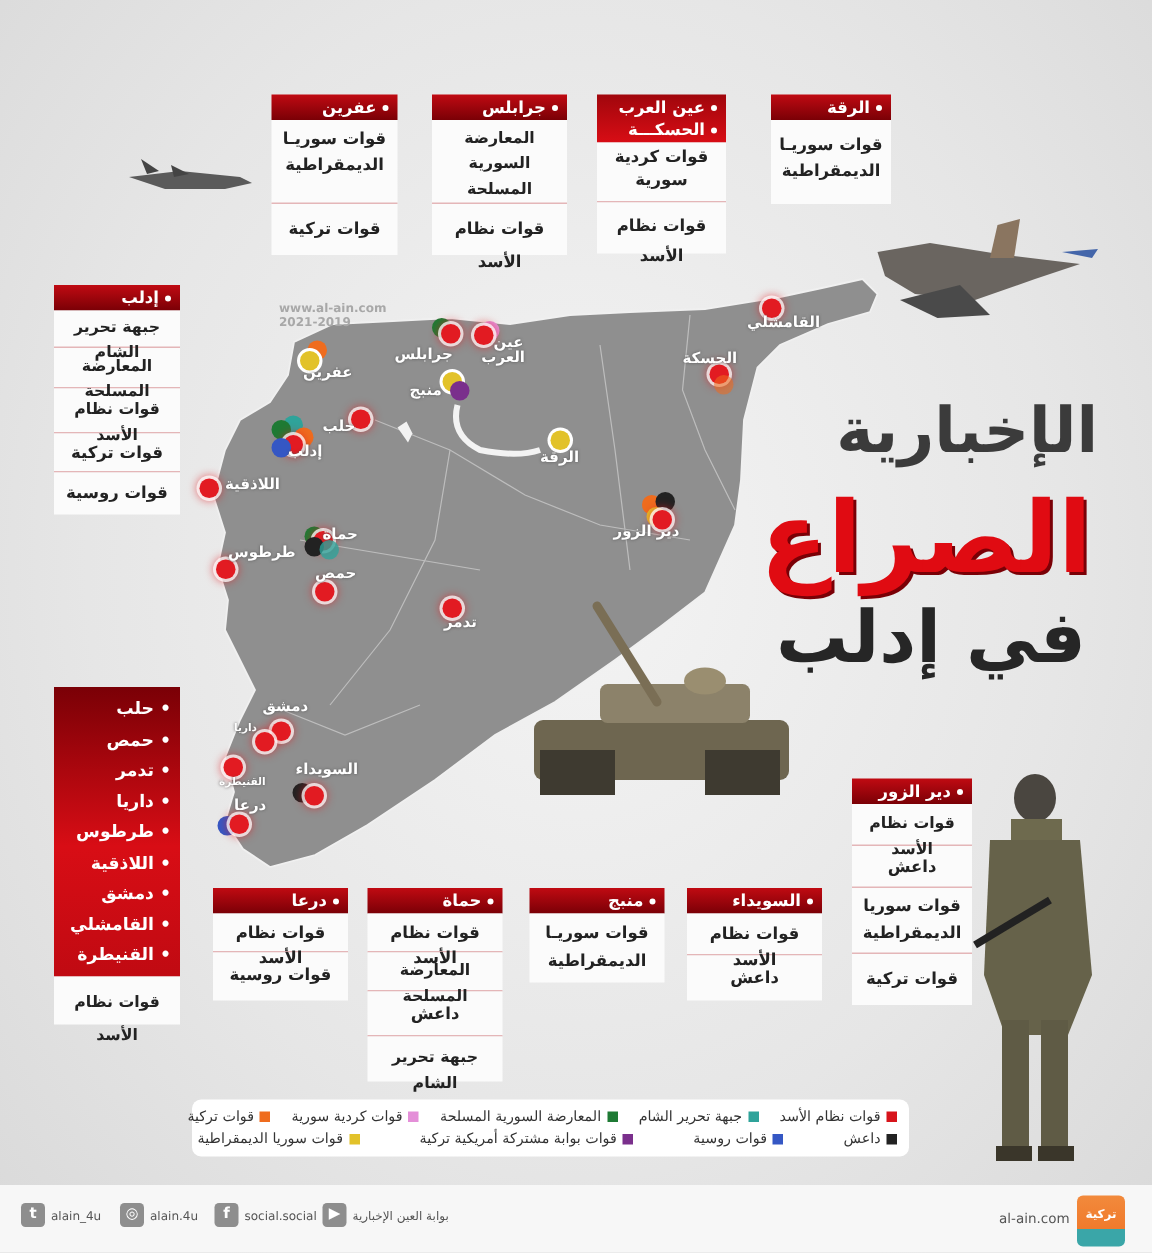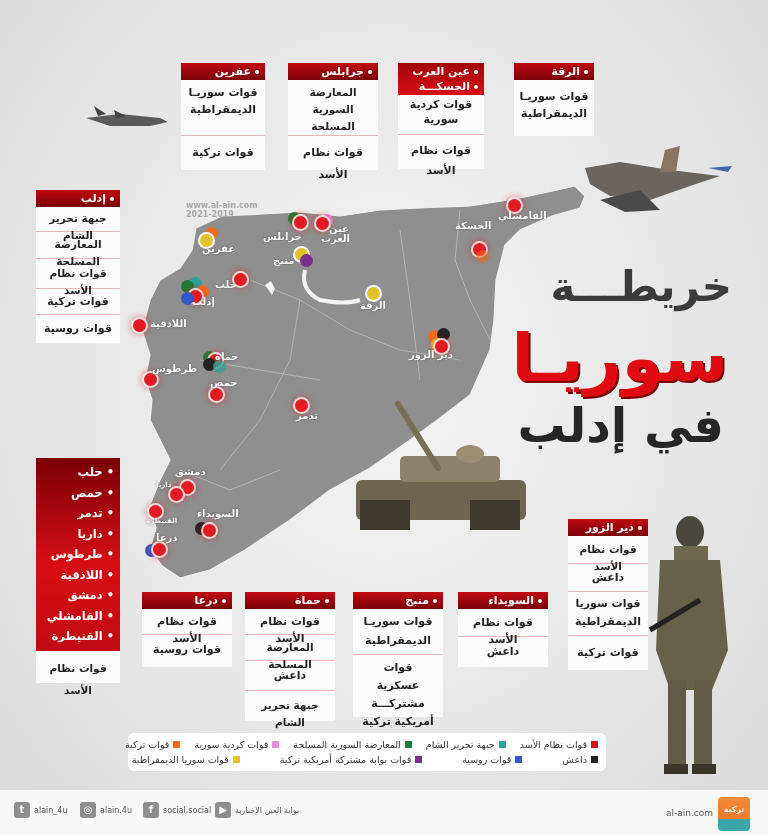--- a/index.html
+++ b/index.html
@@ -122,42 +122,42 @@
 <div class="pin red" style="left:295px;top:399px"></div>
 <div class="pin red" style="left:181px;top:481px"></div>
 <div class="pin red" style="left:170px;top:488px"></div>
 <div class="pin red" style="left:149px;top:505px"></div>
 <div class="pin" style="left:195px;top:522px;background:#222"></div>
 <div class="pin red" style="left:203px;top:524px"></div>
 <div class="pin" style="left:145px;top:544px;background:#3557c4"></div>
 <div class="pin red" style="left:153px;top:543px"></div>
 
 <div class="city" style="left:498px;top:210px">القامشلي</div>
-<div class="city" style="left:455px;top:220px">الحسكة</div>
+<div class="city" style="left:455px;top:234px">الحسكة</div>
 <div class="city" style="left:328px;top:224px;width:22px;white-space:normal;line-height:10px;text-align:center">عين العرب</div>
 <div class="city" style="left:263px;top:231px">جرابلس</div>
 <div class="city" style="left:202px;top:243px">عفرين</div>
 <div class="city" style="left:273px;top:255px">منبج</div>
 <div class="city" style="left:215px;top:279px">حلب</div>
 <div class="city" style="left:192px;top:296px">إدلب</div>
 <div class="city" style="left:360px;top:300px">الرقة</div>
 <div class="city" style="left:150px;top:318px">اللاذقية</div>
 <div class="city" style="left:215px;top:351px">حماة</div>
 <div class="city" style="left:152px;top:363px">طرطوس</div>
 <div class="city" style="left:210px;top:377px">حمص</div>
 <div class="city" style="left:409px;top:349px">دير الزور</div>
 <div class="city" style="left:296px;top:410px">تدمر</div>
 <div class="city" style="left:175px;top:466px">دمشق</div>
 <div class="city" style="left:156px;top:481px;font-size:7px">داريا</div>
 <div class="city" style="left:146px;top:517px;font-size:7px">القنيطرة</div>
 <div class="city" style="left:197px;top:508px">السويداء</div>
 <div class="city" style="left:156px;top:532px">درعا</div>
 
-<div class="title t1">خريطـــة</div>
-<div class="title t2">سوريـا</div>
+<div class="title t1">الإخبارية</div>
+<div class="title t2">الصراع</div>
 <div class="title t3">في إدلب</div>
 
 <div class="box" style="left:181px;top:63px;width:84px">
   <div class="box-head"><span class="dot"></span><span>عفرين</span></div>
   <div class="cell" style="height:56px;padding-top:4px">قوات سوريـا الديمقراطية</div>
   <div class="cell" style="height:34px;line-height:22px">قوات تركية</div>
 </div>
 
 <div class="box" style="left:288px;top:63px;width:90px">
   <div class="box-head"><span class="dot"></span><span>جرابلس</span></div>
@@ -213,21 +213,20 @@
   <div class="box-head"><span class="dot"></span><span>حماة</span></div>
   <div class="cell" style="height:26px;padding:4px">قوات نظام الأسد</div>
   <div class="cell" style="height:26px;padding:4px 2px;font-size:10.5px">المعارضة المسلحة</div>
   <div class="cell" style="height:30px;padding:6px">داعش</div>
   <div class="cell" style="height:30px;padding:6px 2px;font-size:10.5px">جبهة تحرير الشام</div>
 </div>
 
 <div class="box" style="left:353px;top:592px;width:90px">
   <div class="box-head"><span class="dot"></span><span>منبج</span></div>
   <div class="cell" style="height:46px;padding:3px 8px;line-height:19px">قوات سوريـا الديمقراطية</div>
-  <div class="cell" style="height:62px;padding:4px 8px;line-height:18px">قوات عسكرية مشتركـــة أمريكية تركية</div>
 </div>
 
 <div class="box" style="left:458px;top:592px;width:90px">
   <div class="box-head"><span class="dot"></span><span>السويداء</span></div>
   <div class="cell" style="height:28px;padding:5px">قوات نظام الأسد</div>
   <div class="cell" style="height:30px;padding:6px">داعش</div>
 </div>
 
 <div class="box" style="left:568px;top:519px;width:80px">
   <div class="box-head"><span class="dot"></span><span>دير الزور</span></div>

